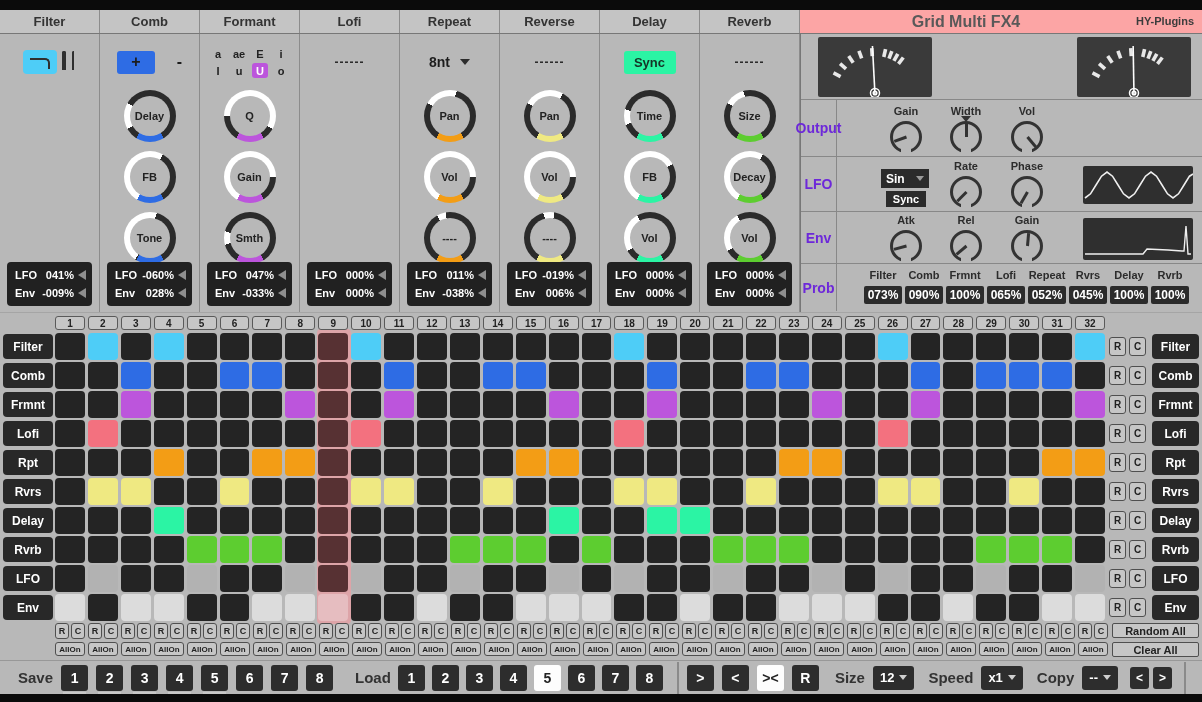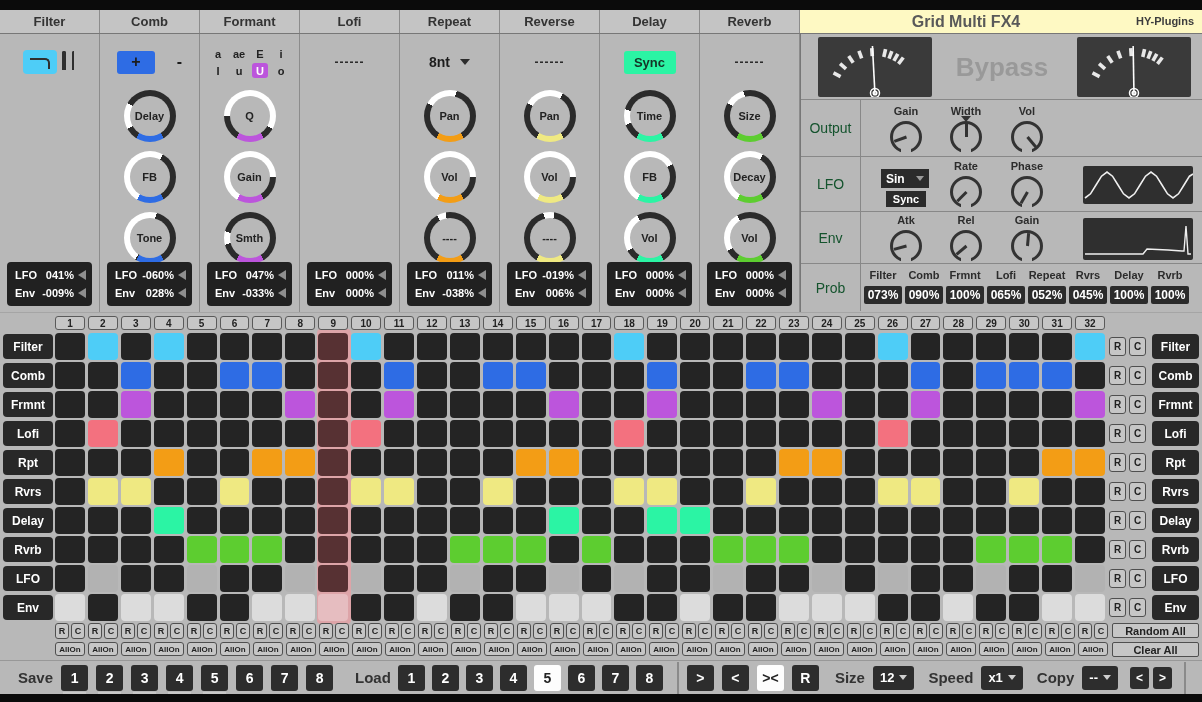--- a/index.html
+++ b/index.html
@@ -8,21 +8,21 @@
   *{box-sizing:border-box;}
   .bar-black{position:absolute;left:0;right:0;background:#0b0b0b;}
   .top-black{top:0;height:10px;}
   .bottom-black{top:694px;height:8px;}
 
   
   .tabs-row{position:absolute;top:10px;left:0;width:800px;height:24px;background:#c4c4c4;
             display:flex;border-bottom:1px solid #777;}
   .fx-tab{flex:1;text-align:center;line-height:23px;font-weight:700;font-size:13px;color:#333;
           border-right:1px solid #8c8c8c;}
-  .right-header{position:absolute;top:10px;left:800px;width:402px;height:24px;background:#fef9c3;
+  .right-header{position:absolute;top:10px;left:800px;width:402px;height:24px;background:#fca5a5;
                 border-bottom:1px solid #777;}
   .plugin-title{position:absolute;left:0;right:70px;text-align:center;line-height:23px;
                 font-weight:700;font-size:16px;color:#595959;}
   .brand{position:absolute;right:8px;line-height:23px;font-weight:700;font-size:11px;color:#3c3c3c;}
 
   
   .fx-area{position:absolute;top:34px;left:0;width:800px;height:278px;display:flex;}
   .fx-col{width:100px;border-right:1px solid #8c8c8c;position:relative;}
   .fx-sel{height:56px;display:flex;align-items:center;justify-content:center;}
   .fx-knobs{display:flex;flex-direction:column;align-items:center;gap:9px;}
@@ -60,23 +60,23 @@
             display:flex;align-items:center;justify-content:center;}
 
   
   .right-panel{position:absolute;top:34px;left:800px;width:402px;height:278px;border-left:1px solid #777;}
   .meters-row{position:relative;height:66px;border-bottom:1px solid #888;}
   .meter{position:absolute;top:3px;}
   .meter.left{left:17px;} .meter.right{right:11px;}
   .bypass{position:absolute;left:132px;width:138px;top:0;height:66px;display:flex;align-items:center;
           justify-content:center;font-weight:700;font-size:26px;color:#999;}
   .rp-row{position:relative;border-bottom:1px solid #888;}
-  .rp-label{position:absolute;left:0;top:0;bottom:0;width:60px;border-right:1px solid #888;
+  .rp-label{position:absolute;left:0;top:0;bottom:0;width:36px;border-right:1px solid #888;
             display:flex;align-items:center;justify-content:center;
-            font-weight:400;font-size:14px;color:#14532d;}
+            font-weight:700;font-size:14px;color:#6d28d9;}
   .k-wrap{position:absolute;width:50px;text-align:center;}
   .k-lab{font-weight:700;font-size:11px;color:#2c2c2c;height:14px;}
   .sknob{width:32px;height:32px;border-radius:50%;border:3px solid #333;position:relative;margin:2px auto 0;}
   .sknob .gap{position:absolute;left:50%;bottom:-4px;transform:translateX(-50%);width:10px;height:5px;background:#b8b8b8;}
   .ptr{position:absolute;left:50%;top:50%;width:3px;height:13px;margin-left:-1.5px;background:#333;
        transform-origin:50% 0;}
   .wmark{position:absolute;left:50%;transform:translateX(-50%);top:11px;width:0;height:0;
          border-left:5px solid transparent;border-right:5px solid transparent;border-top:6px solid #333;}
   .sin-dd{position:absolute;left:80px;top:12px;width:48px;height:19px;background:#2b2b2b;color:#fff;
           font-weight:700;font-size:12px;display:flex;align-items:center;padding:0 5px;justify-content:space-between;}
@@ -409,21 +409,20 @@
           </g>
           <g transform="rotate(37 57 58)">
             <rect x="55.2" y="11" width="3.6" height="8" fill="#e8e8e8"></rect>
           </g>
           <g transform="rotate(-3 57 58)">
             <line x1="57" y1="58" x2="57" y2="9" stroke="#fdfdfd" stroke-width="1.6"></line>
           </g>
           <circle cx="57" cy="56" r="4.5" fill="none" stroke="#fdfdfd" stroke-width="1.5"></circle>
           <circle cx="57" cy="56" r="1.8" fill="none" stroke="#fdfdfd" stroke-width="1.5"></circle>
         </svg></span>
-    <div class="bypass">Bypass</div>
     <span class="meter right"><svg width="114" height="60" viewBox="0 0 114 60">
           <rect x="0" y="0" width="114" height="60" rx="2" fill="#3a3a3a"></rect>
           <g transform="rotate(-62 57 58)">
             <rect x="55.2" y="11" width="3.6" height="8" fill="#e8e8e8"></rect>
           </g>
           <g transform="rotate(-48 57 58)">
             <rect x="55.2" y="11" width="3.6" height="8" fill="#e8e8e8"></rect>
           </g>
           <g transform="rotate(-34 57 58)">
             <rect x="55.2" y="11" width="3.6" height="8" fill="#e8e8e8"></rect>

